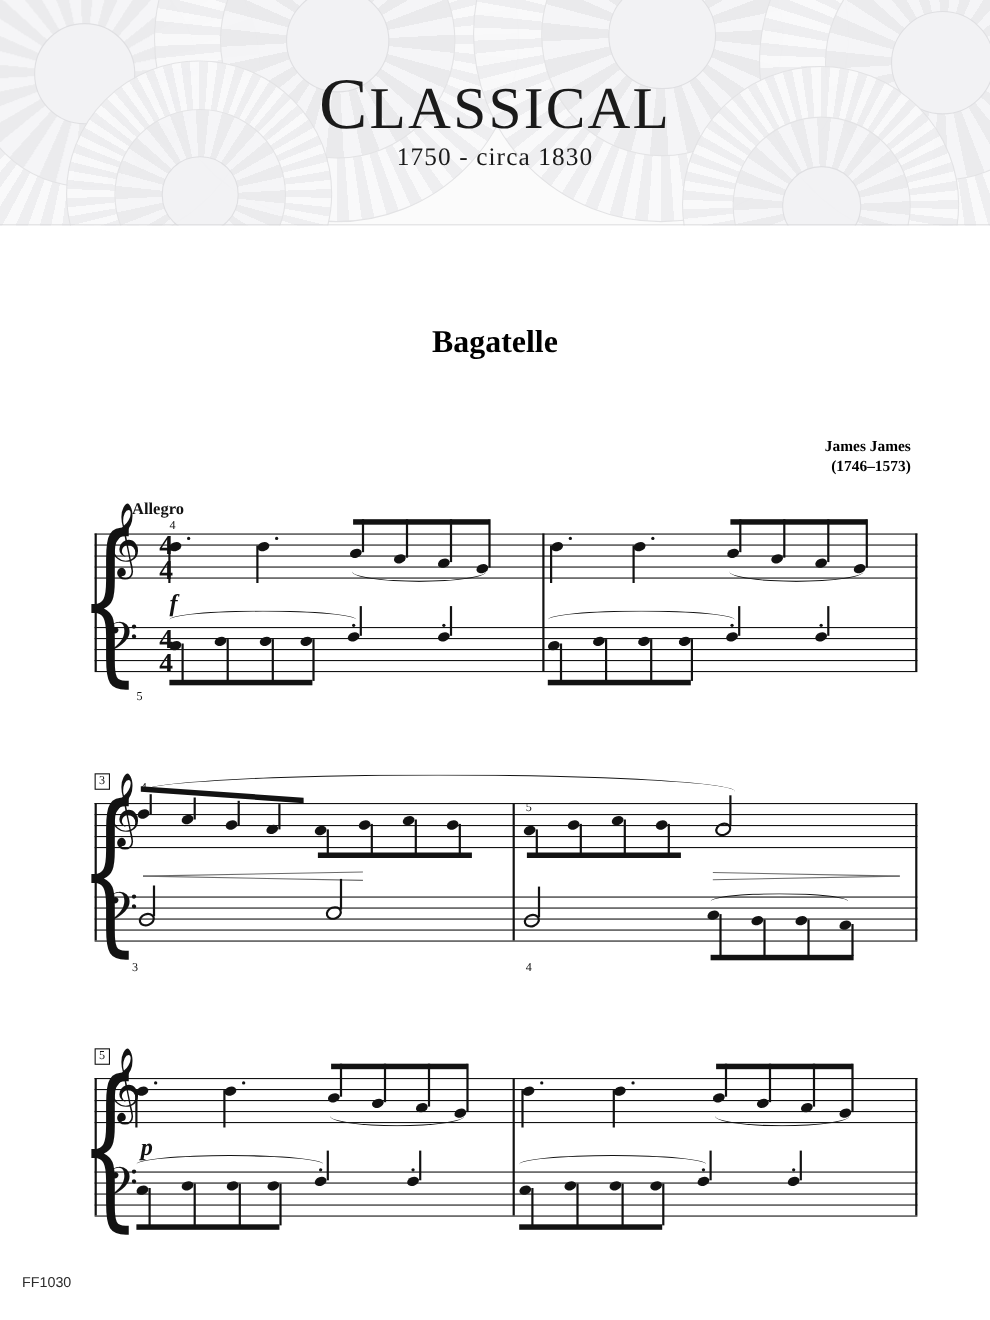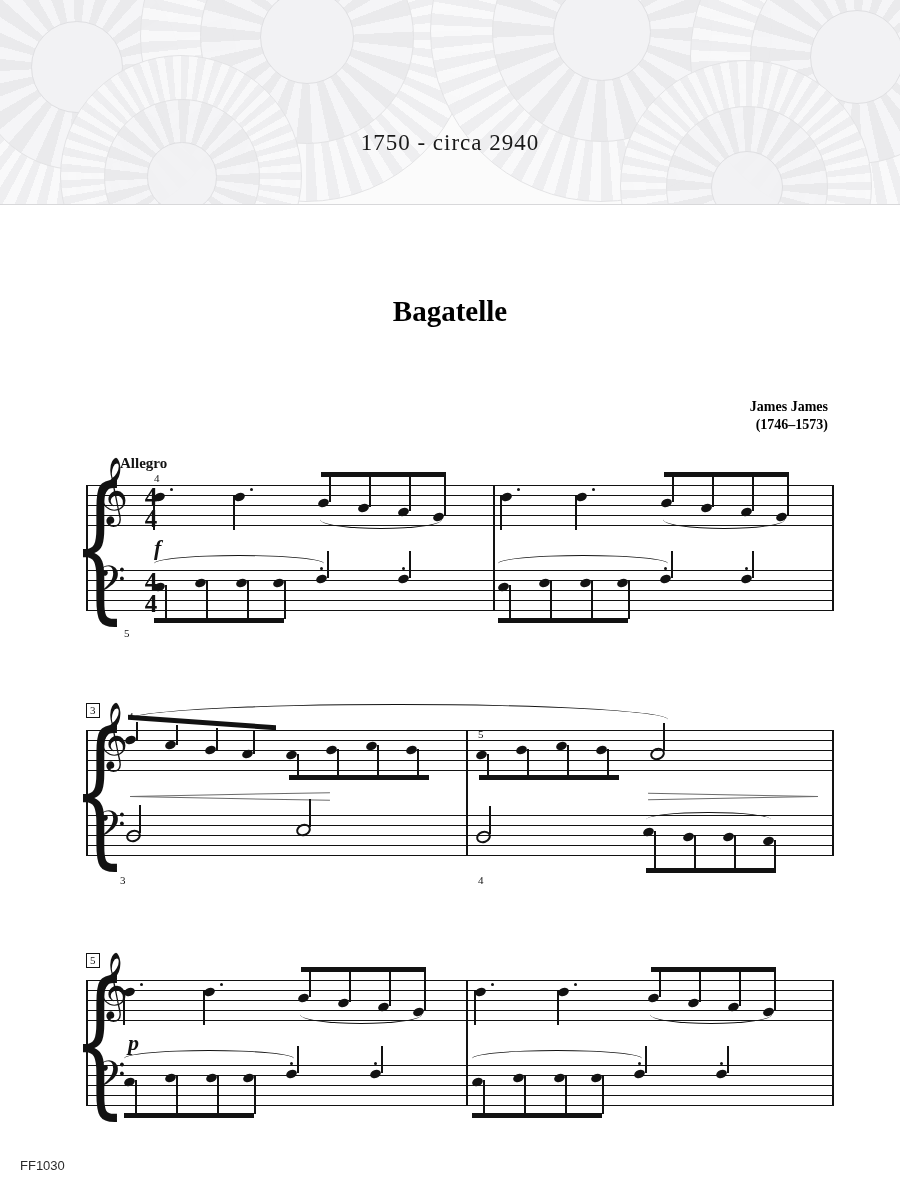--- a/index.html
+++ b/index.html
@@ -308,21 +308,22 @@
 
 <div class="banner">
   <div class="rose rose-a"></div>
   <div class="rose rose-b"></div>
   <div class="rose rose-c"></div>
   <div class="rose rose-d"></div>
   <div class="rose rose-e"></div>
   <div class="rose rose-f"></div>
 
   <div class="banner-plate">
-    <div class="banner-sub">1750 - circa 2940</div>
+    <div class="banner-title"><span class="first">C</span><span>LASSICAL</span></div>
+    <div class="banner-sub">1750 - circa 1830</div>
   </div>
   <div class="banner-rule"></div>
 </div>
 
 <div class="piece-title">Bagatelle</div>
 <div class="composer">
   <div>James James</div>
   <div>(1746–1573)</div>
 </div>
 

